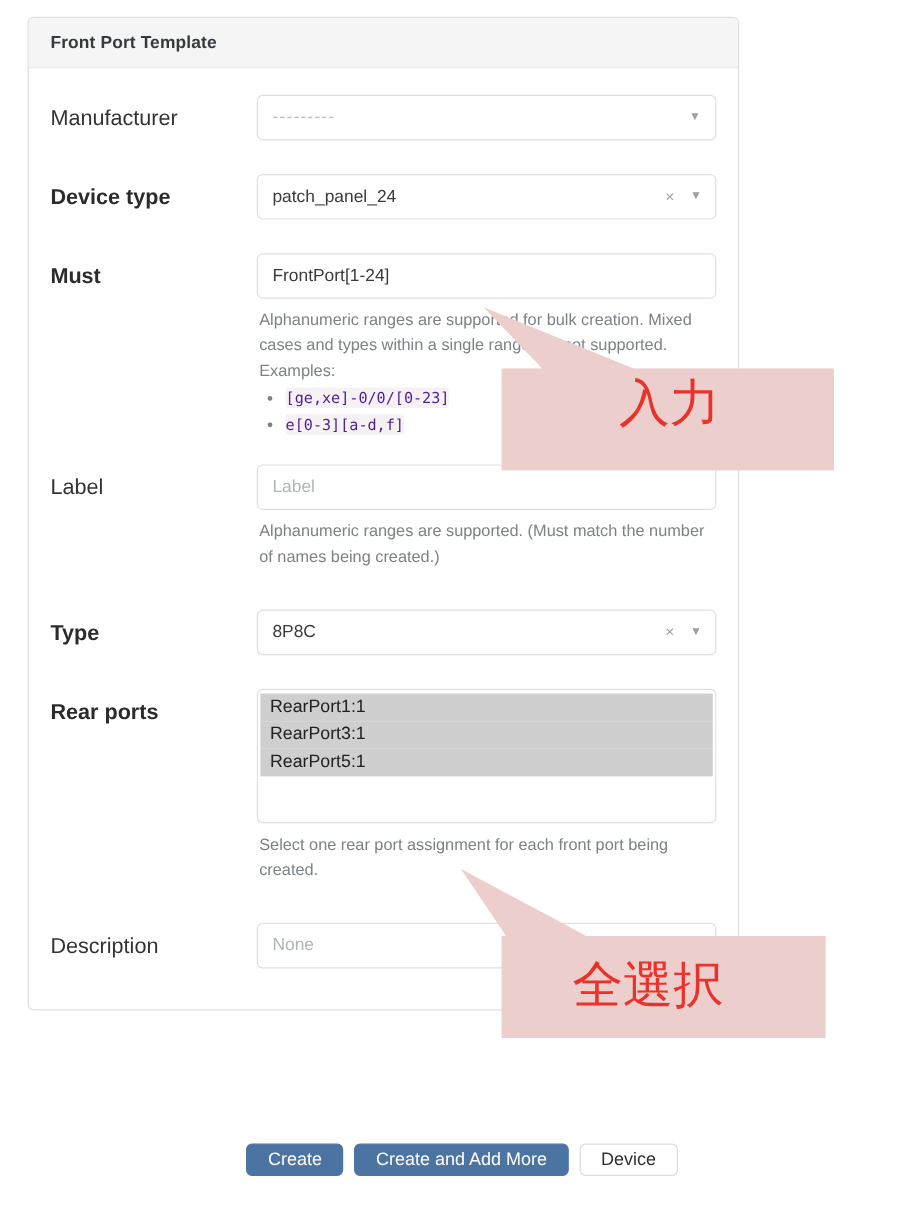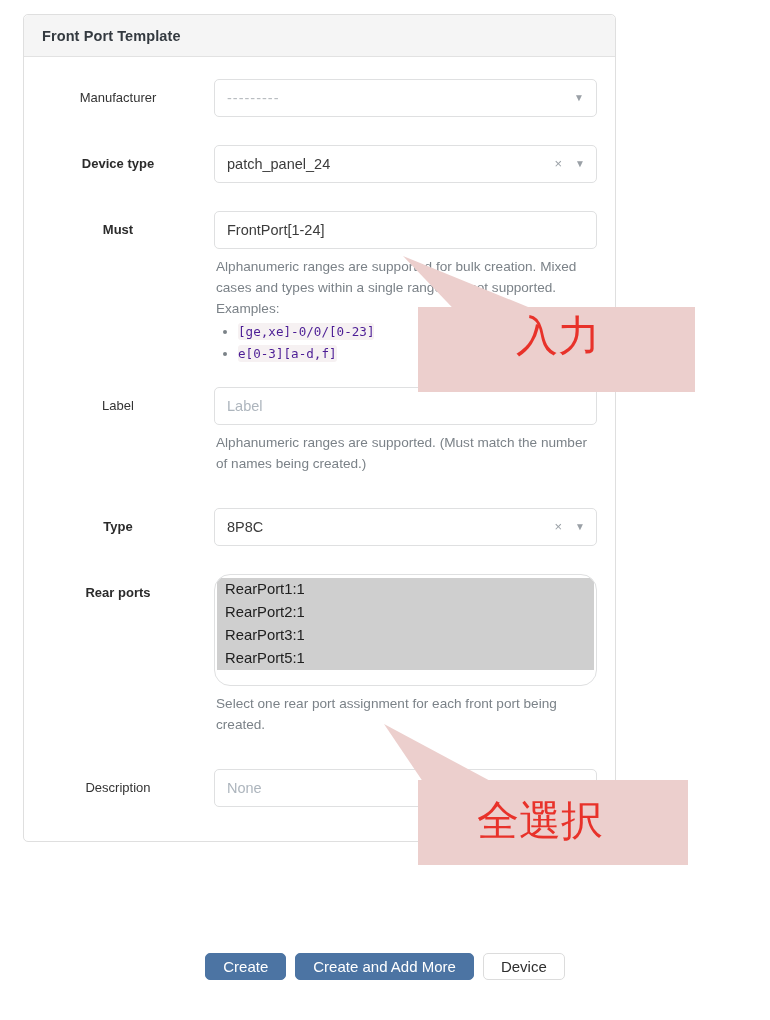--- a/index.html
+++ b/index.html
@@ -25,22 +25,22 @@
     padding:13px 18px 12px 18px;
     font-size:14.5px;font-weight:bold;color:#343a40;
     letter-spacing:.1px;
   }
   .card-body{padding:22px 18px 34px 18px;}
 
   
   .row{display:flex;align-items:flex-start;margin-bottom:0;}
   .lbl{
     width:172px;flex:0 0 172px;
-    text-align:center;padding-right:20px;box-sizing:border-box;
-    font-size:13px;color:#333;line-height:38px;
+    text-align:left;padding-right:20px;box-sizing:border-box;
+    font-size:18px;color:#333;line-height:38px;
   }
   .lbl.req{font-weight:bold;color:#2b2b2b;}
   .fld{flex:1;min-width:0;position:relative;}
 
   .control{
     width:100%;box-sizing:border-box;
     height:38px;line-height:36px;
     border:1px solid #dfe0e1;border-radius:5px;
     background:#fff;
     font-size:14.5px;color:#3b3b3b;
@@ -68,21 +68,21 @@
     font-family:"DejaVu Sans Mono","Liberation Mono",monospace;
     font-size:12.6px;color:#4c1d95;
     background:#f6f1f2;border-radius:3px;padding:1px 0;
     white-space:pre;
   }
 
   
   .listbox{
     width:100%;box-sizing:border-box;
     height:112px;overflow:hidden;
-    border:1px solid #dfe0e1;border-radius:16px;
+    border:1px solid #dfe0e1;border-radius:5px;
     background:#fff;padding:3px 2px 0 2px;
   }
   .listbox .opt{
     font-size:14.8px;color:#202020;
     line-height:23px;padding:0 0 0 8px;
     background:#cfcfcf;
   }
 
   
   .gap-sm{height:22px;}
@@ -190,21 +190,20 @@
         </div>
       </div>
 
       <div class="gap-md"></div>
 
       <div class="row">
         <div class="lbl req">Rear ports</div>
         <div class="fld">
           <div class="listbox">
             <div class="opt">RearPort1:1</div>
-            <div class="opt">RearPort2:1</div>
             <div class="opt">RearPort3:1</div>
             <div class="opt">RearPort5:1</div>
           </div>
           <div class="help" style="max-width:472px">Select one rear port assignment for each front port being created.</div>
         </div>
       </div>
 
       <div class="gap-lg"></div>
 
       <div class="row">

